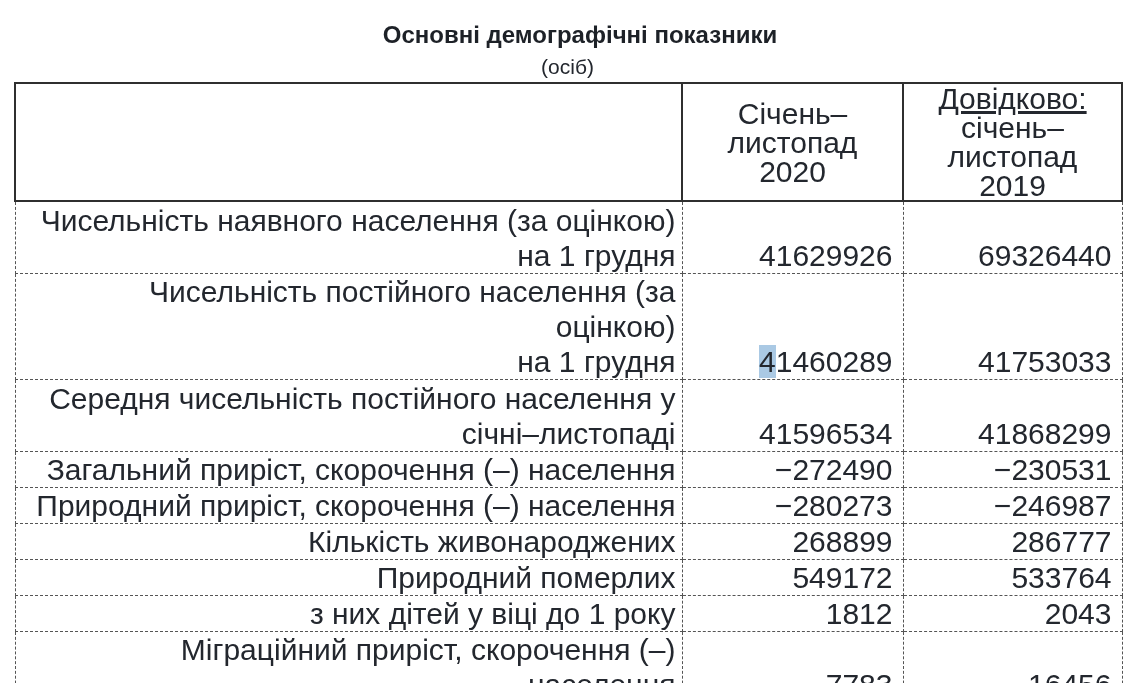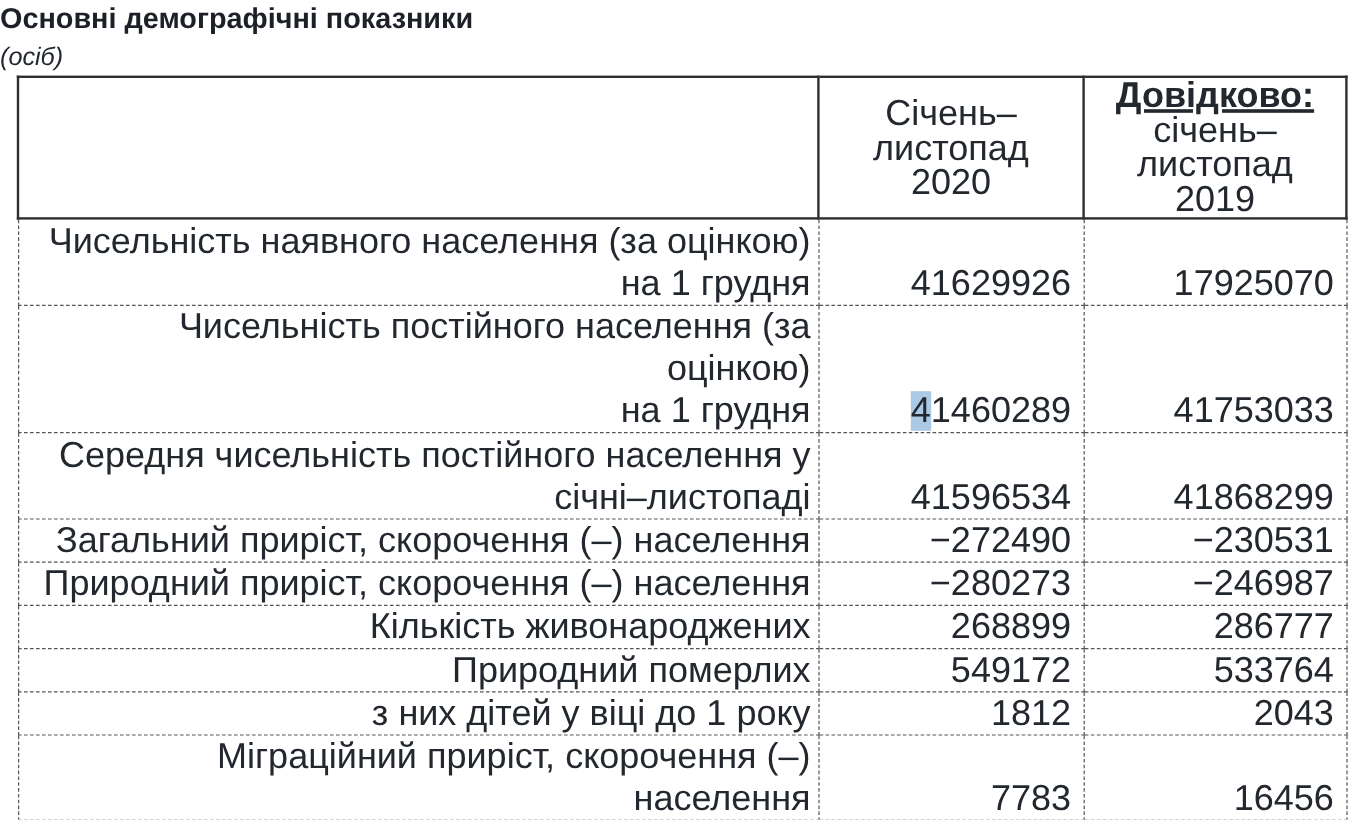--- a/index.html
+++ b/index.html
@@ -6,33 +6,34 @@
     margin: 0;
     padding: 0;
     background: #ffffff;
     width: 1135px;
     height: 683px;
     font-family: "Liberation Sans", sans-serif;
     color: #23272e;
     overflow: hidden;
   }
   .title {
+    text-align: center;
     font-weight: bold;
     font-size: 24px;
     line-height: 28px;
-    padding-top: 2px;
+    padding-top: 21px;
     color: #1d2127;
+    margin-left: 25px;
   }
   .unit {
-    text-align: left;
+    text-align: center;
     font-size: 21px;
     line-height: 24px;
     margin-top: 6px;
     margin-bottom: 3px;
-    font-style: italic;
   }
   table.demo {
     margin-left: 14px;
     border-collapse: collapse;
     table-layout: fixed;
     width: 1107px;
     font-size: 30px;
   }
   col.c-label  { width: 667px; }
   col.c-v2020  { width: 221px; }
@@ -40,21 +41,21 @@
 
   thead tr { height: 91px; }
   thead th {
     border: 2px solid #2f2f2f;
     font-weight: normal;
     text-align: center;
     vertical-align: middle;
     line-height: 29px;
     padding: 0 4px;
   }
-  .u { text-decoration: underline; font-weight: bold; }
+  .u { text-decoration: underline; }
 
   tbody td {
     border: 1px dashed #555555;
     vertical-align: bottom;
     line-height: 35px;
     padding: 0;
   }
   tr.r2 { height: 72px; }
   tr.r1 { height: 36px; }
   td.lbl {
@@ -95,21 +96,21 @@
       </th>
     </tr>
   </thead>
   <tbody>
     <tr class="r2">
       <td class="lbl">
         <div>Чисельність наявного населення (за оцінкою)</div>
         <div>на 1 грудня</div>
       </td>
       <td class="num">41629926</td>
-      <td class="num">17925070</td>
+      <td class="num">69326440</td>
     </tr>
     <tr class="r2">
       <td class="lbl">
         <div>Чисельність постійного населення  (за оцінкою)</div>
         <div>на 1 грудня</div>
       </td>
       <td class="num"><span class="sel">4</span><span>1460289</span></td>
       <td class="num">41753033</td>
     </tr>
     <tr class="r2">

